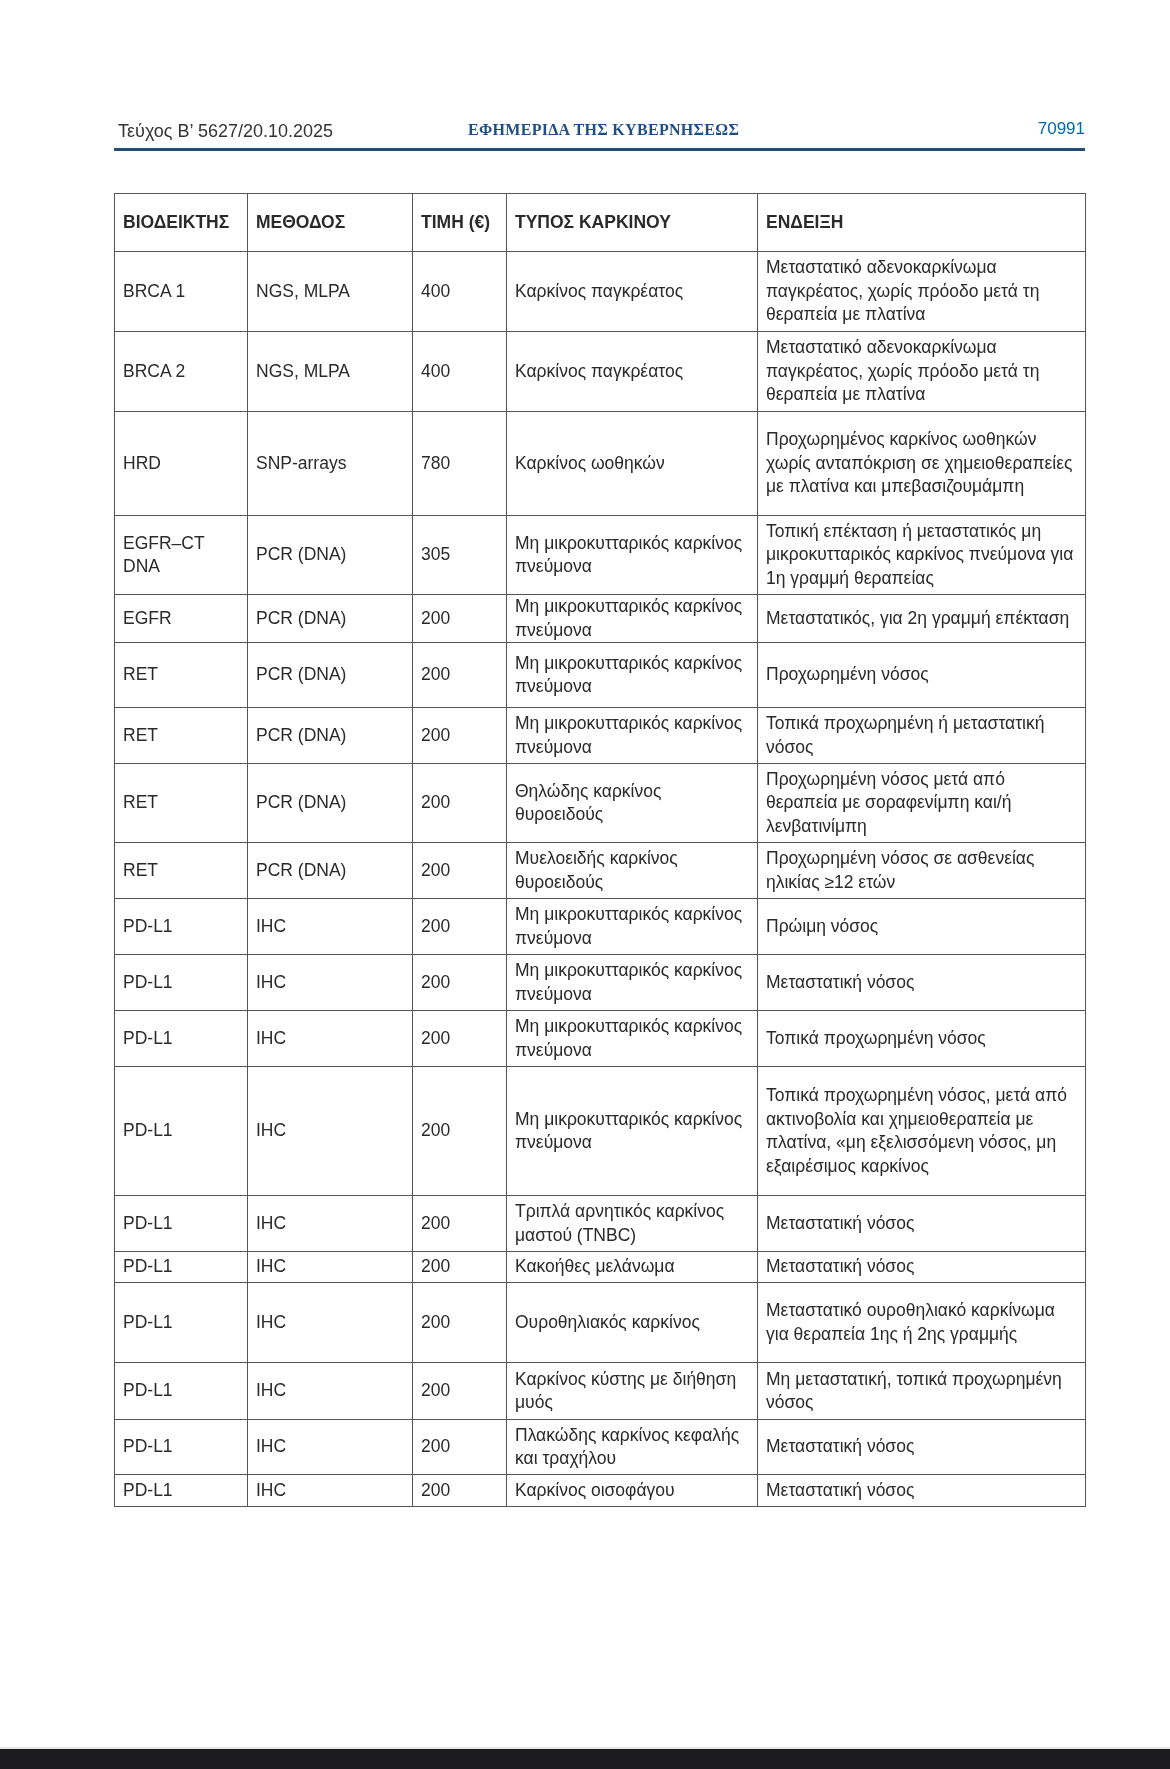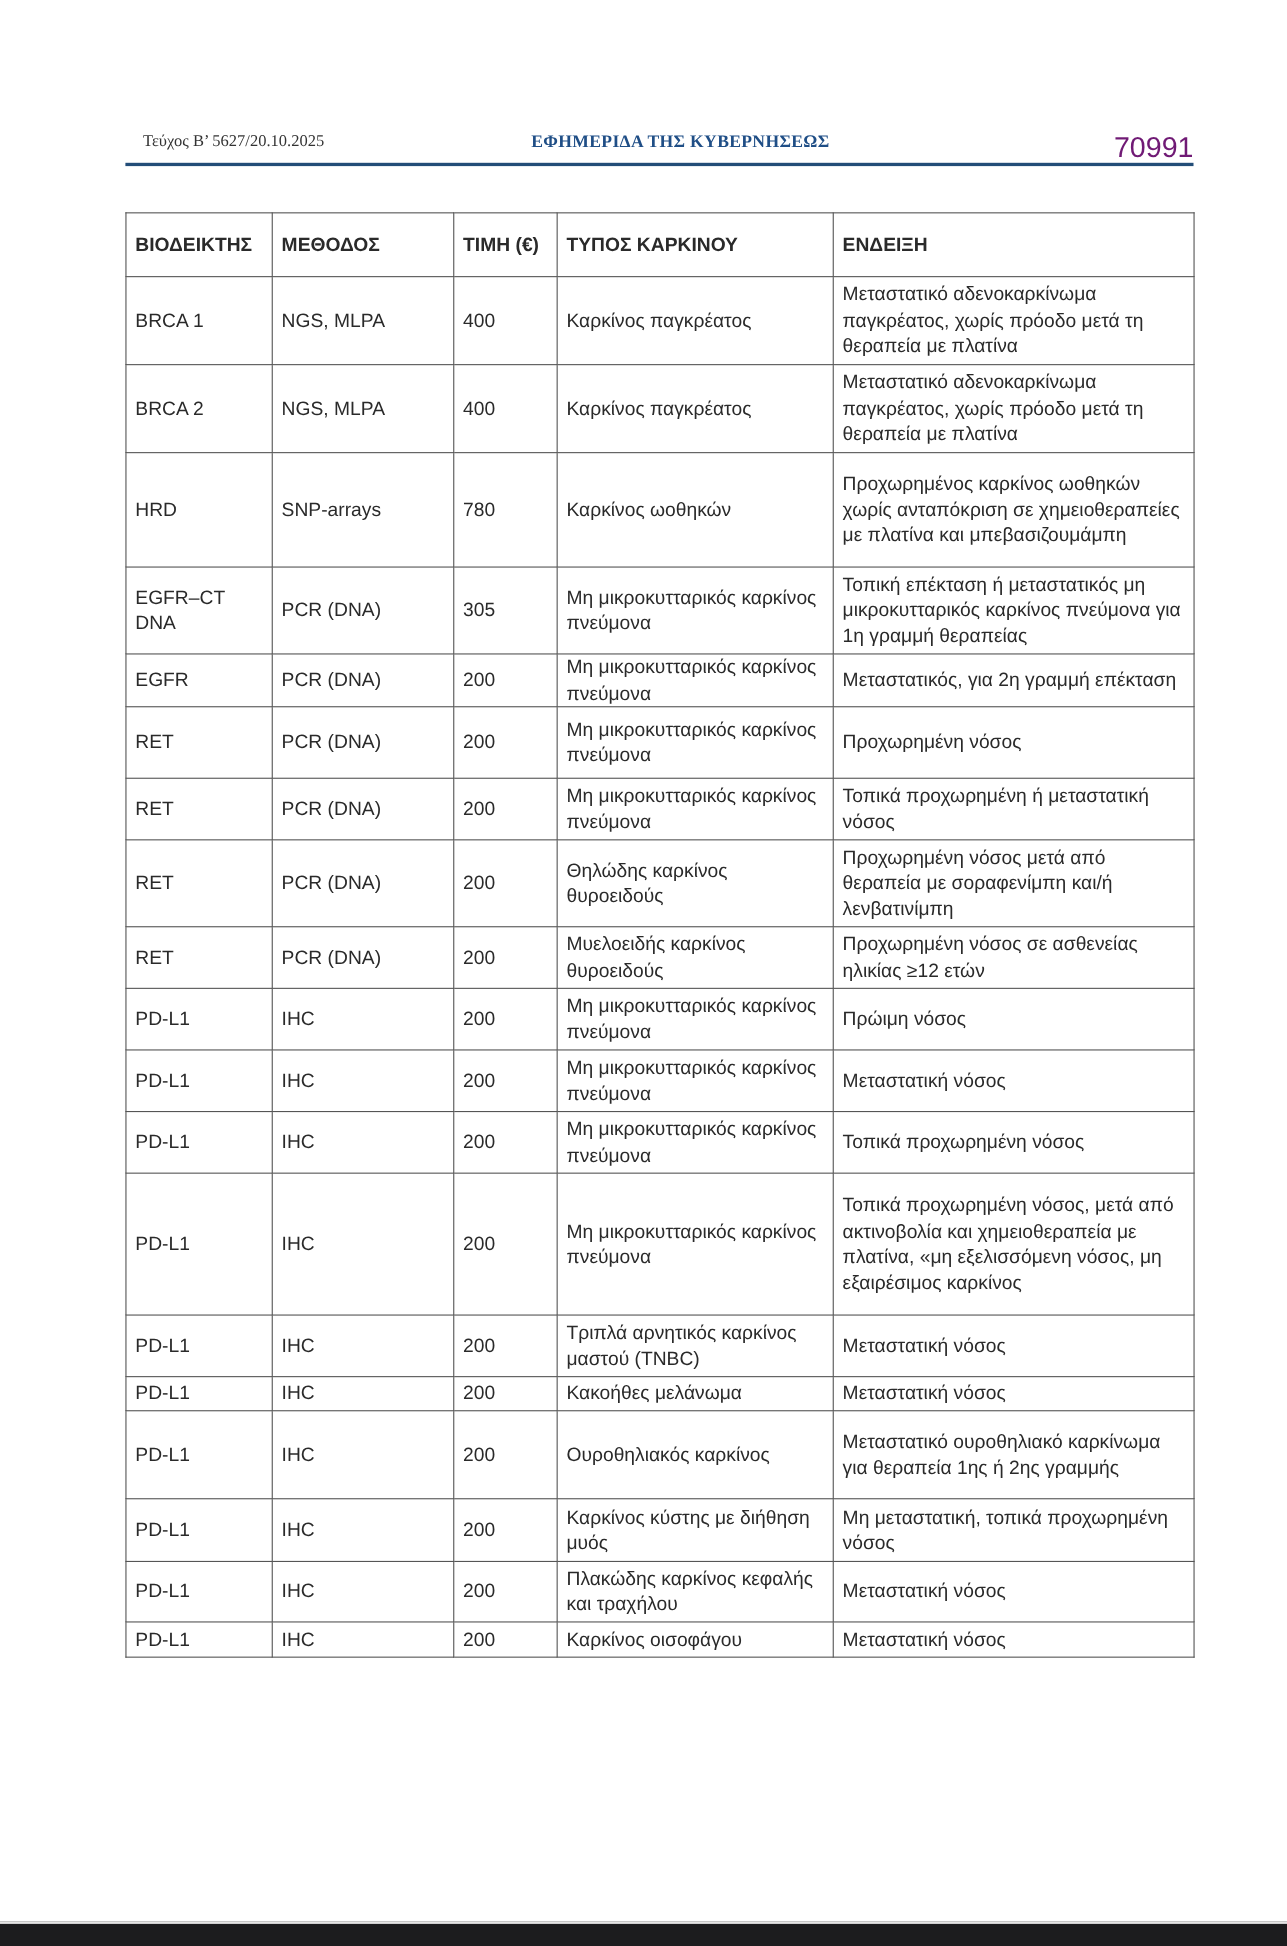--- a/index.html
+++ b/index.html
@@ -1,22 +1,22 @@
 <!DOCTYPE html>
 <html><head>
 <meta charset="utf-8">
 <style>
   html, body { margin:0; padding:0; }
   body { width:1170px; height:1769px; background:#fff; position:relative; overflow:hidden;
          font-family:"Liberation Sans", "DejaVu Sans", sans-serif; color:#222; }
   .page-header { position:absolute; left:114px; top:118px; width:971px; height:28px; }
-  .hdr-left { position:absolute; left:16px; top:3px; font-size:15px; color:#333; font-family:Liberation Serif, serif; }
-  .hdr-center { position:absolute; left:369px; top:3px; font-size:16px; font-weight:bold; color:#1f4e86;
+  .hdr-left { position:absolute; left:4px; top:3px; font-size:18px; color:#333; font-family:Liberation Sans, sans-serif; }
+  .hdr-center { position:absolute; left:354px; top:3px; font-size:16px; font-weight:bold; color:#1f4e86;
                 font-family:"Liberation Serif", "DejaVu Serif", serif; letter-spacing:0.3px; }
-  .hdr-right { position:absolute; right:0; top:1px; font-size:26px; color:#701a75; }
+  .hdr-right { position:absolute; right:0; top:1px; font-size:17px; color:#0369a1; }
   .hdr-rule { position:absolute; left:114px; top:148px; width:971px; height:3px; background:#234d78; }
   table.main { position:absolute; left:114px; top:193px; width:971px; border-collapse:collapse; table-layout:fixed; }
   table.main td, table.main th { border:1.5px solid #555; padding:0 8px; font-size:17.5px; line-height:23.5px;
         vertical-align:middle; text-align:left; font-weight:normal; color:#2a2a2a; }
   table.main th { height:57px;font-weight:bold; }
   col.c1 { width:133px; } col.c2 { width:165px; } col.c3 { width:94px; } col.c4 { width:251px; } col.c5 { width:328px; }
   .bottom-bar { position:absolute; left:0; top:1747px; width:1170px; height:22px; background:#1c1c1e; border-top:2px solid #e5e5e5; }
 </style>
 </head>
 <body>

